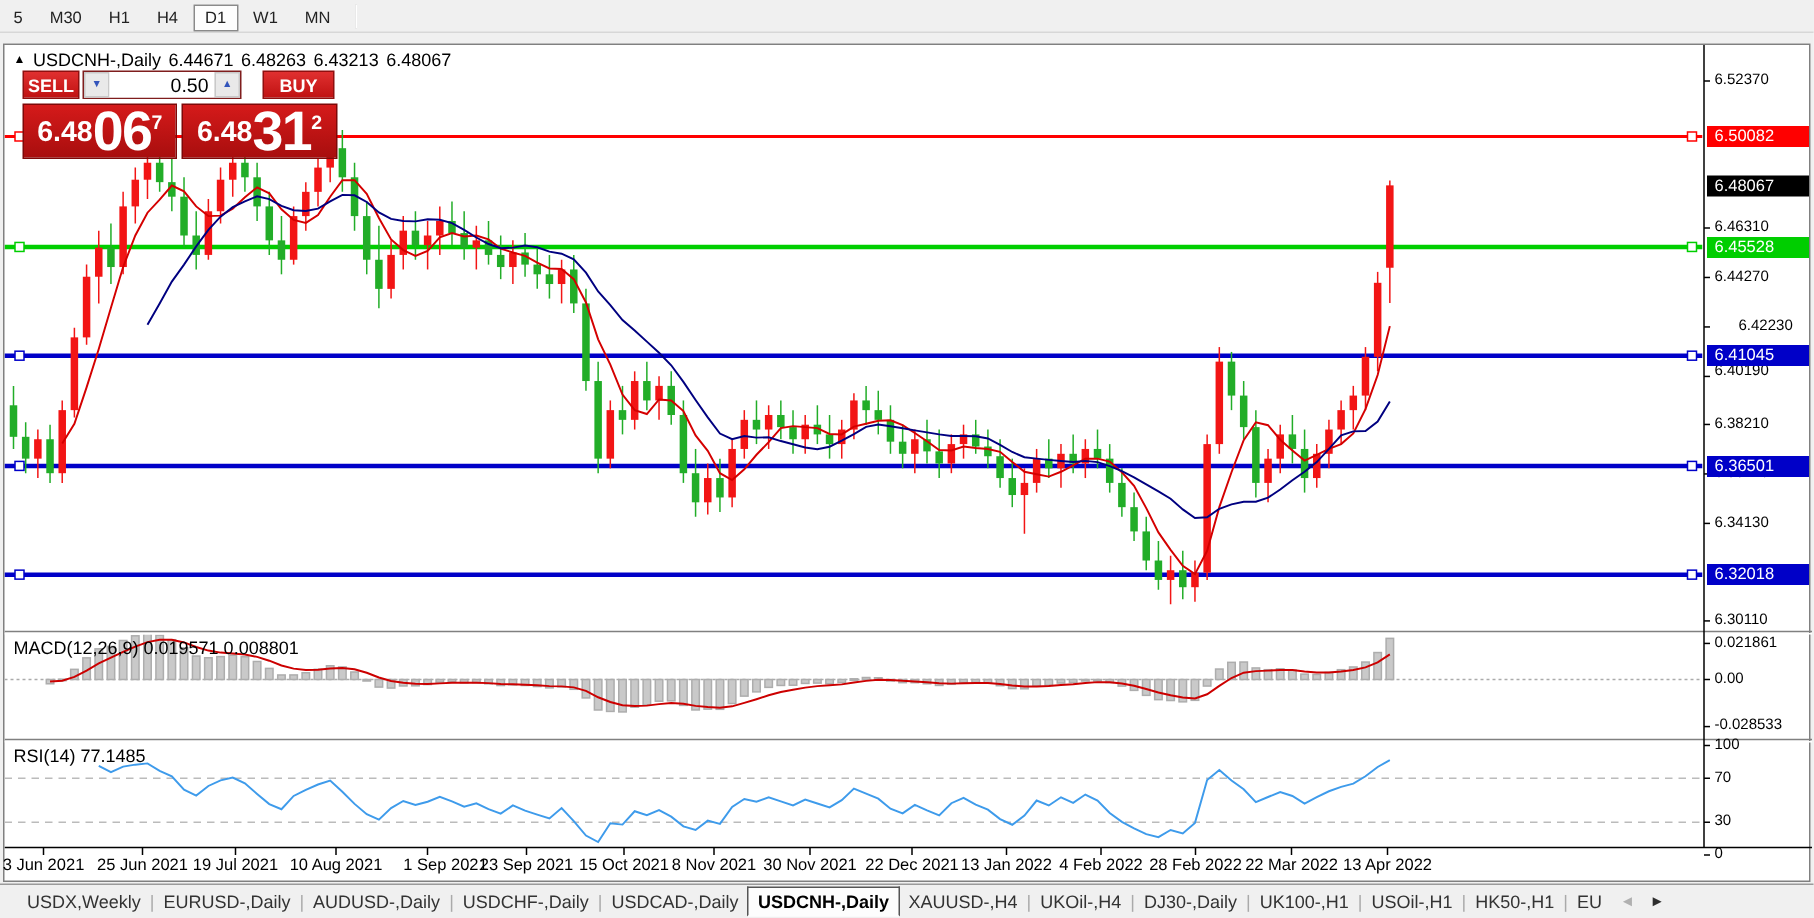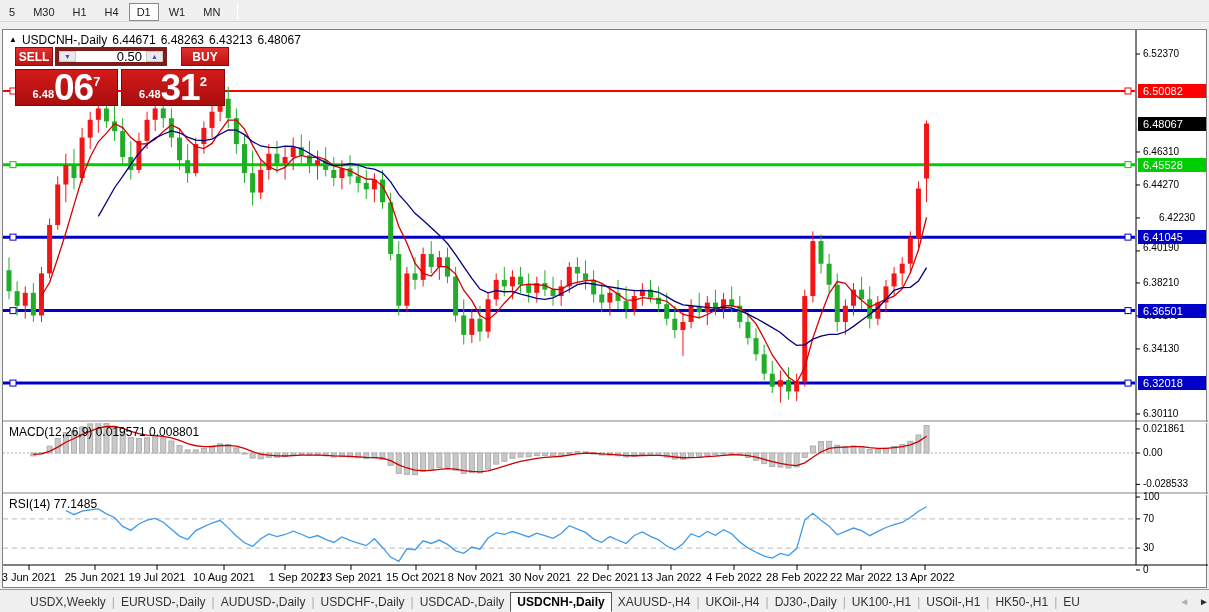--- a/index.html
+++ b/index.html
@@ -16,39 +16,39 @@
          background:#fff; border:1px solid #808080; }
   #chart-svg { position:absolute; left:0; top:0; }
   #title { position:absolute; left:6px; top:3px; font-size:12px; display:flex; gap:5px; align-items:center; z-index:5; }
   #title .tri { font-size:8px; position:relative; top:-1px; }
   
   #trade { position:absolute; left:12px; top:17px; z-index:6; width:214px; }
   #trade-row1 { display:flex; height:19px; }
   .tr-btn { background:linear-gradient(#e03030,#c01212); color:#fff; font-size:12px; font-weight:bold;
             display:flex; align-items:center; justify-content:center; border:1px solid #8f0f0f; }
   #sell-btn { width:38px; } #buy-btn { width:48px; margin-left:14px; }
-  #vol-wrap { display:flex; margin-left:2px; border:4px solid #7f1d1d; background:#fff; }
+  #vol-wrap { display:flex; margin-left:2px; border:1px solid #7f1d1d; background:#fff; }
   .spin { width:17px; background:#e9e9e9; color:#3355bb; font-size:7px; display:flex; align-items:center; justify-content:center; border:1px solid #c9c9c9; }
   #vol-input { width:70px; border:none; outline:none; text-align:right; font-size:13px; padding-right:4px; font-family:"Liberation Sans",sans-serif; }
   #trade-row2 { display:flex; margin-top:3px; }
   .px-box { background:linear-gradient(#d51a1a,#a80e0e); border:1px solid #7e0808; color:#fff;
             height:37px; display:flex; align-items:flex-end; justify-content:center; padding:0 4px 2px 4px; }
   #sell-box { width:103px; } #buy-box { width:104px; margin-left:3px; }
-  .px-small { font-size:11px; font-weight:bold; margin-bottom:3px; }
+  .px-small { font-size:19px; font-weight:bold; margin-bottom:3px; }
   .px-big { font-size:37px; font-weight:bold; line-height:30px; letter-spacing:-1px; }
   .px-sup { font-size:13px; font-weight:bold; margin-bottom:14px; }
   
   .tick-lb { position:absolute; left:1140px; font-size:10px; white-space:nowrap; transform:translateY(-6px); }
   .badge { position:absolute; left:1135px; width:68px; height:14px; font-size:11px; color:#fff;
            line-height:14px; padding-left:5px; transform:translateY(-7px); }
   .ind-label { position:absolute; left:6px; font-size:12px; z-index:4; }
   .date-lb { position:absolute; font-size:11px; transform:translateX(-50%); top:541px; white-space:nowrap; }
   
   #tabbar { position:absolute; left:0; top:589px; width:1209px; height:23px; background:#f0f0f0;
-            border-top:1px solid #9a9a9a; display:flex; align-items:center; padding-left:24px; overflow:hidden;justify-content:space-between; }
+            border-top:1px solid #9a9a9a; display:flex; align-items:center; padding-left:12px; overflow:hidden; }
   .tab { font-size:12px; color:#333; padding:2px 6px; white-space:nowrap; cursor:default; }
   .tab.active { background:#fdfdfd; border:1px solid #555; border-bottom:1px solid #fdfdfd; font-weight:bold; color:#000; position:relative; top:0px; }
   .tab-sep { color:#aaa; font-size:12px; }
   #tab-arrows { margin-left:6px; font-size:10px; display:flex; gap:10px; align-items:center; }
   #arrow-left { color:#b0b0b0; } #arrow-right { color:#2e2e2e; }
 </style>
 </head>
 <body>
 
 <div id="toolbar">

